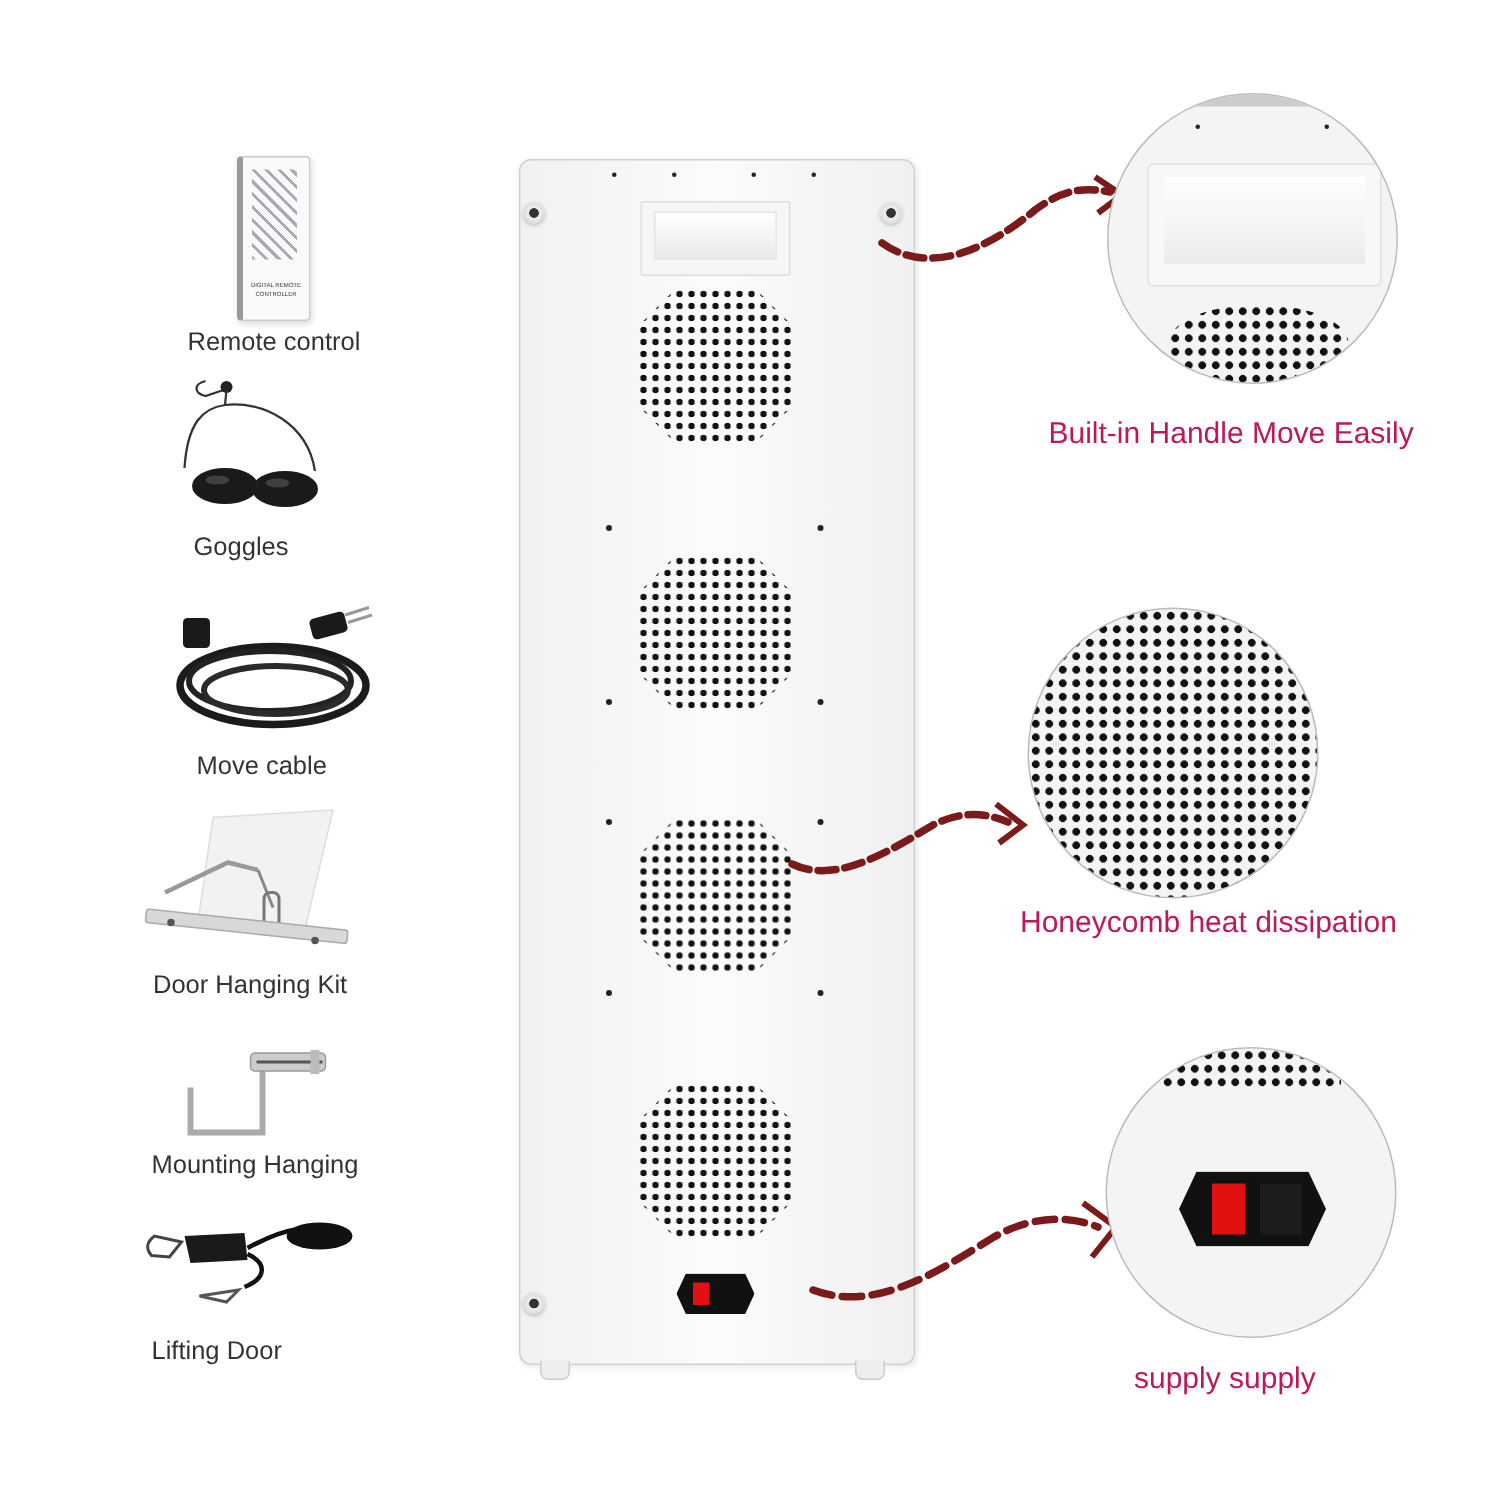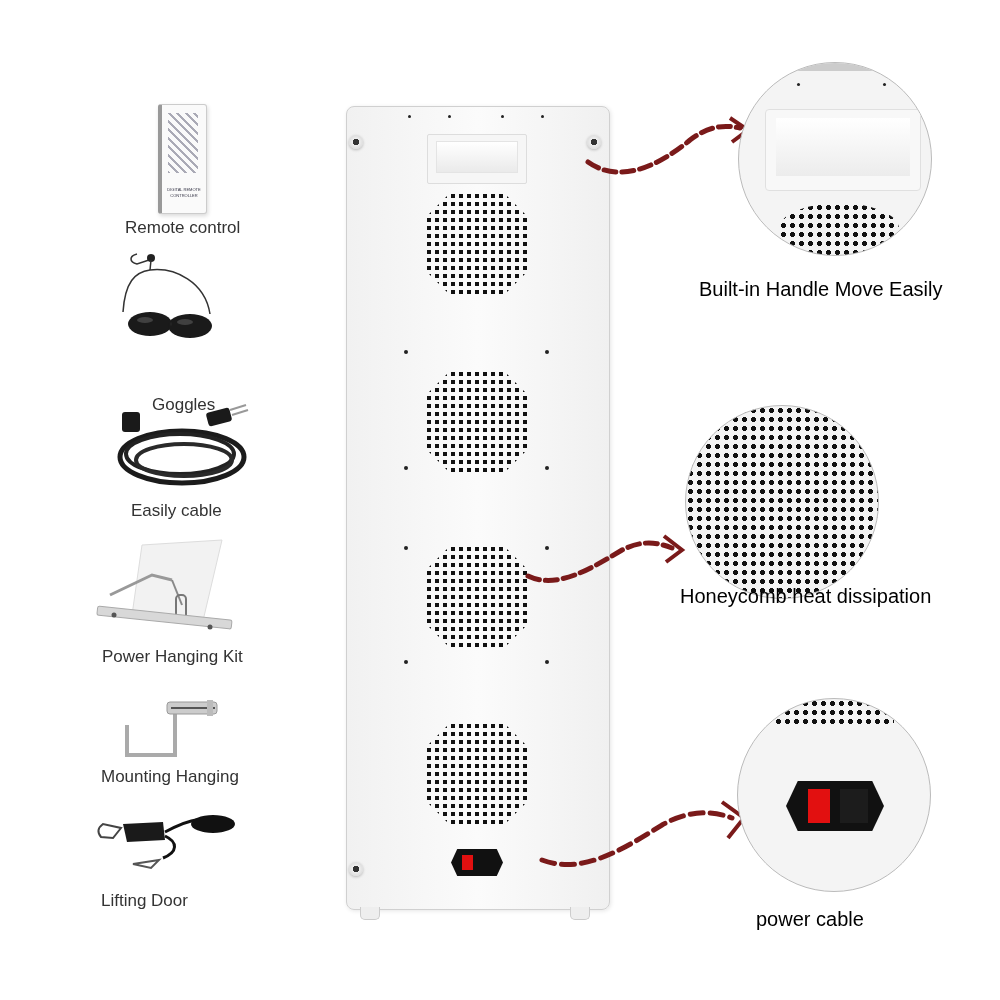--- a/index.html
+++ b/index.html
@@ -1,19 +1,19 @@
 <!DOCTYPE html>
 <html><head>
 <meta charset="utf-8">
 <style>
   html, body { margin: 0; padding: 0; }
   body { width: 1000px; height: 1000px; background: #ffffff; position: relative; overflow: hidden; font-family: "Liberation Sans", sans-serif; color: #333; }
   .abs { position: absolute; }
   .label { position: absolute; font-size: 17px; color: #333; white-space: nowrap; text-align: left; }
-  .big-label { position: absolute; font-size: 20px; color: #000000; white-space: nowrap; }
+  .big-label { position: absolute; font-size: 20px; color: #be185d; white-space: nowrap; }
   .dots { background-image: radial-gradient(circle, #111 38%, transparent 42%); background-size: 8px 8px; }
   .dots-big { background-image: radial-gradient(circle, #111 36%, transparent 40%); background-size: 14px 14px; }
   .vent { position: absolute; width: 104px; height: 104px; left: 425px; clip-path: polygon(25% 0, 75% 0, 100% 25%, 100% 75%, 75% 100%, 25% 100%, 0 75%, 0 25%); }
   .screw-dot { position: absolute; width: 4px; height: 4px; border-radius: 50%; background: #222; }
   .knob { position: absolute; width: 14px; height: 14px; border-radius: 50%; background: radial-gradient(circle, #333 30%, #eee 35%, #ddd 70%); box-shadow: 0 1px 3px rgba(0,0,0,0.25); }
   .foot { position: absolute; width: 18px; height: 12px; background: #eee; border: 1px solid #ccc; border-top: none; border-radius: 0 0 5px 5px; }
   .switch-plate { position: absolute; background: #111; clip-path: polygon(12% 0, 88% 0, 100% 50%, 88% 100%, 12% 100%, 0 50%); }
   .rocker { position: absolute; background: #e21010; }
   .zoom-circle { position: absolute; border-radius: 50%; background: #f4f4f4; border: 1px solid #bbb; overflow: hidden; }
 </style>
@@ -33,43 +33,43 @@
     <path d="M8 60 C 10 30, 20 20, 35 18 C 60 15, 90 30, 95 62" stroke="#333" stroke-width="1.5" fill="none"></path>
     <path d="M22 2 C 14 4, 14 10, 22 12 L 34 8" stroke="#333" stroke-width="1.5" fill="none"></path>
     <circle cx="36" cy="6" r="4" fill="#222"></circle>
     <path d="M36 8 L 35 18" stroke="#333" stroke-width="1.5"></path>
     <ellipse cx="35" cy="72" rx="22" ry="12" fill="#1a1a1a"></ellipse>
     <ellipse cx="75" cy="74" rx="22" ry="12" fill="#1a1a1a"></ellipse>
     <path d="M55 72 L 57 72" stroke="#222" stroke-width="3"></path>
     <ellipse cx="30" cy="68" rx="8" ry="3" fill="#666" opacity="0.5"></ellipse>
     <ellipse cx="70" cy="70" rx="8" ry="3" fill="#666" opacity="0.5"></ellipse>
   </svg>
-  <div class="label" style="left:152px;top:355px;margin-top:40px;">Goggles</div>
+  <div class="label" style="left:129px;top:355px;">Goggles</div>
 
   <svg class="abs" style="left:112px;top:402px;" width="140" height="90" viewBox="0 0 140 90">
     <ellipse cx="70" cy="55" rx="62" ry="26" stroke="#1b1b1b" stroke-width="5" fill="none"></ellipse>
     <ellipse cx="68" cy="52" rx="54" ry="20" stroke="#222" stroke-width="4" fill="none"></ellipse>
     <ellipse cx="72" cy="58" rx="48" ry="16" stroke="#2a2a2a" stroke-width="4" fill="none"></ellipse>
     <rect x="10" y="10" width="18" height="20" rx="3" fill="#1a1a1a"></rect>
     <rect x="95" y="8" width="24" height="14" rx="3" fill="#1a1a1a" transform="rotate(-15 107 15)"></rect>
     <line x1="118" y1="8" x2="134" y2="3" stroke="#999" stroke-width="2"></line>
     <line x1="120" y1="13" x2="136" y2="8" stroke="#999" stroke-width="2"></line>
   </svg>
-  <div class="label" style="left:131px;top:501px;">Easily cable</div>
+  <div class="label" style="left:131px;top:501px;">Move cable</div>
 
   <svg class="abs" style="left:92px;top:535px;" width="150" height="110" viewBox="0 0 150 110">
     <path d="M50 10 L 130 5 L 110 90 L 40 80 Z" fill="#f2f2f2" stroke="#ddd"></path>
     <path d="M18 60 L 60 40 L 80 45" stroke="#999" stroke-width="3" fill="none"></path>
     <path d="M80 45 L 90 70" stroke="#888" stroke-width="2"></path>
     <rect x="84" y="60" width="10" height="24" rx="4" stroke="#777" stroke-width="2" fill="none"></rect>
     <rect x="5" y="78" width="135" height="9" rx="2" fill="#d8d8d8" stroke="#aaa" transform="rotate(6 72 82)"></rect>
     <circle cx="22" cy="80" r="2.5" fill="#555"></circle>
     <circle cx="118" cy="92" r="2.5" fill="#555"></circle>
   </svg>
-  <div class="label" style="left:102px;top:647px;">Power Hanging Kit</div>
+  <div class="label" style="left:102px;top:647px;">Door Hanging Kit</div>
 
   <svg class="abs" style="left:115px;top:690px;" width="110" height="75" viewBox="0 0 110 75">
     <path d="M12 35 L 12 65 L 60 65 L 60 20" stroke="#aaa" stroke-width="4" fill="none"></path>
     <rect x="52" y="12" width="50" height="12" rx="3" fill="#ccc" stroke="#999"></rect>
     <line x1="56" y1="18" x2="100" y2="18" stroke="#555" stroke-width="2"></line>
     <rect x="92" y="10" width="6" height="16" fill="#bbb"></rect>
   </svg>
   <div class="label" style="left:101px;top:767px;">Mounting Hanging</div>
 
   <svg class="abs" style="left:93px;top:812px;" width="150" height="70" viewBox="0 0 150 70">
@@ -136,21 +136,21 @@
   <div class="screw-dot" style="left:58px;top:20px;width:3px;height:3px;"></div>
   <div class="screw-dot" style="left:144px;top:20px;width:3px;height:3px;"></div>
   <div style="position:absolute;left:26px;top:46px;width:154px;height:80px;background:#f8f8f8;border:1px solid #e0e0e0;border-radius:4px;">
     <div style="position:absolute;left:10px;top:8px;right:10px;bottom:14px;background:linear-gradient(#ffffff,#ececec);"></div>
   </div>
   <div class="dots-big" style="position:absolute;left:40px;top:140px;width:120px;height:52px;border-radius:50% 50% 0 0;background-size:9px 9px;background-image:radial-gradient(circle,#111 38%,transparent 42%);"></div>
 </div>
 <div class="big-label" style="left:699px;top:278px;">Built-in Handle Move Easily</div>
 
 <div class="zoom-circle dots-big" style="left:685px;top:405px;width:192px;height:192px;background-color:#f4f4f4;background-size:9px 9px;background-image:radial-gradient(circle,#111 38%,transparent 42%);"></div>
-<div class="big-label" style="left:680px;top:585px;">Honeycomb heat dissipation</div>
+<div class="big-label" style="left:680px;top:604px;">Honeycomb heat dissipation</div>
 
 <div class="zoom-circle" style="left:737px;top:698px;width:192px;height:192px;">
   <div style="position:absolute;left:36px;top:0;width:120px;height:28px;background-size:9px 9px;background-image:radial-gradient(circle,#111 38%,transparent 42%);"></div>
   <div class="switch-plate" style="left:48px;top:82px;width:98px;height:50px;"></div>
   <div class="rocker" style="left:70px;top:90px;width:22px;height:34px;"></div>
   <div style="position:absolute;left:102px;top:90px;width:28px;height:34px;background:#1c1c1c;"></div>
 </div>
-<div class="big-label" style="left:756px;top:908px;">power cable</div>
+<div class="big-label" style="left:756px;top:908px;">supply supply</div>
 
 </body></html>

